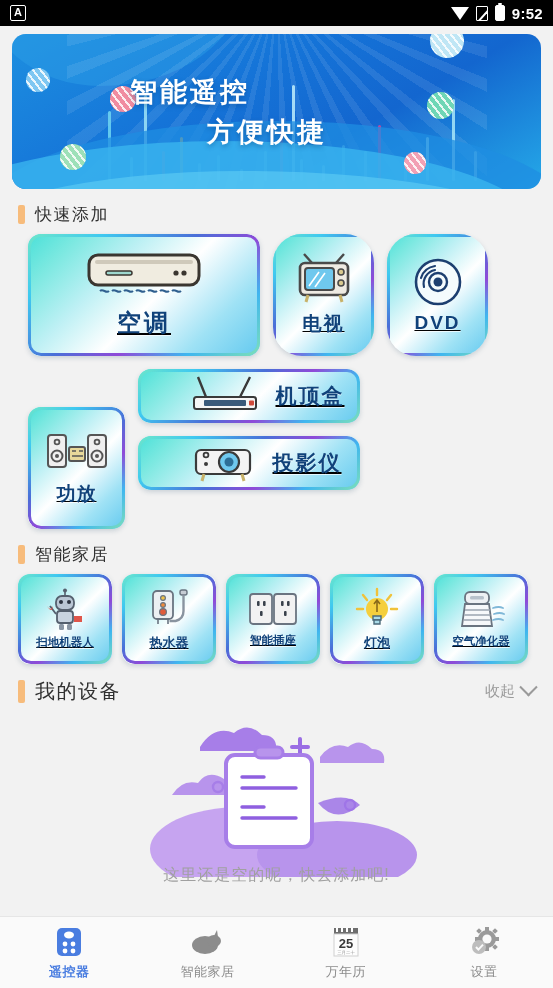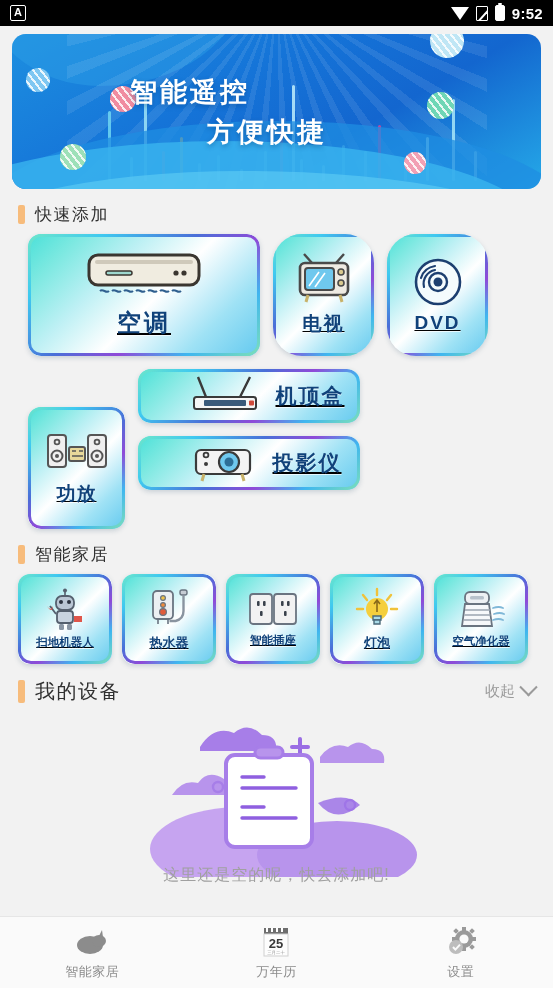--- a/index.html
+++ b/index.html
@@ -381,20 +381,33 @@
         <path d="M120 71 h54"></path>
       <path d="M120 90 h22"></path>
         <path d="M120 101 h54"></path>
     </g>
   </svg>
   <div class="empty-text">这里还是空的呢，快去添加吧!</div>
 </div>
 
 <nav class="nav">
 
+  <div class="nav-item active">
+    <span class="nav-icon">
+      <svg width="26" height="30" viewBox="0 0 26 30">
+        <rect x="1" y="1" width="24" height="28" rx="5" fill="#4a7de0"></rect>
+        <ellipse cx="13" cy="8" rx="5" ry="3.4" fill="#fff"></ellipse>
+        <circle cx="9" cy="17" r="2.4" fill="#fff"></circle>
+          <circle cx="17" cy="17" r="2.4" fill="#fff"></circle>
+        <circle cx="9" cy="24" r="2.4" fill="#fff"></circle>
+          <circle cx="17" cy="24" r="2.4" fill="#fff"></circle>
+      </svg>
+    </span>
+    <span class="nav-label">遥控器</span>
+  </div>
 
   <div class="nav-item">
     <span class="nav-icon">
       <svg width="34" height="28" viewBox="0 0 34 28">
         <path d="M24 8 l3-6 l1 7Z" fill="#8c8c8c"></path>
         <ellipse cx="15" cy="17" rx="13" ry="9" fill="#8c8c8c"></ellipse>
         <ellipse cx="24" cy="13" rx="7" ry="6" fill="#8c8c8c"></ellipse>
       </svg>
     </span>
     <span class="nav-label">智能家居</span>

